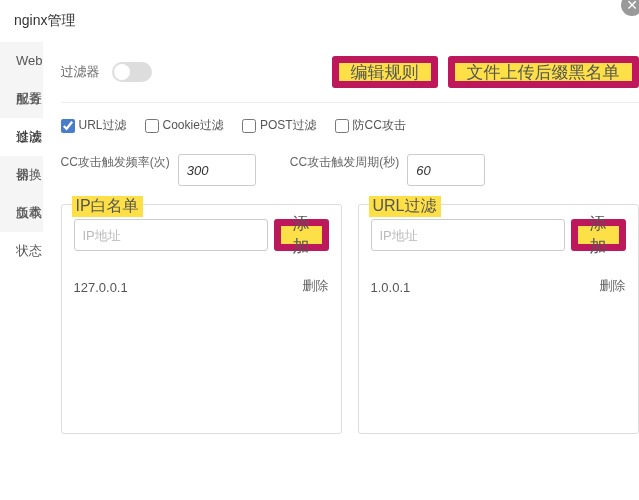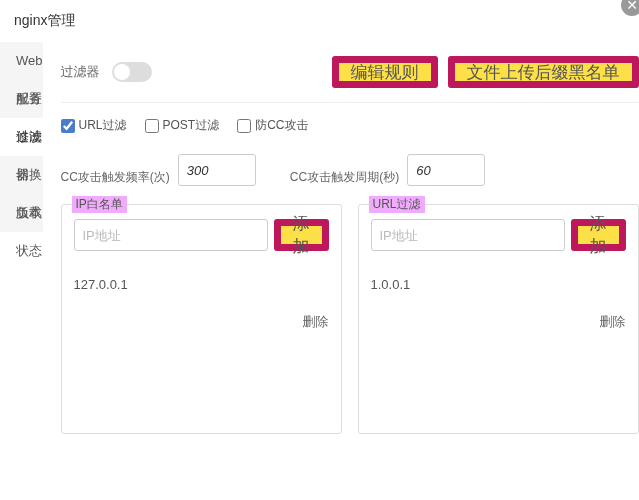--- a/index.html
+++ b/index.html
@@ -17,29 +17,29 @@
   .left-group { display: flex; align-items: center; gap: 12px; }
   .label { color: #666; }
   .toggle { width: 40px; height: 20px; border-radius: 20px; background: #ddd; position: relative; cursor: pointer; }
   .toggle::after { content: ""; position: absolute; left: 2px; top: 2px; width: 16px; height: 16px; background: #fff; border-radius: 50%; }
   .btn { height: 32px; padding: 0 12px; border: 7px solid #be185d; border-radius: 3px; background: #fde047; color: #555; cursor: pointer; display: inline-flex; align-items: center; justify-content: center; font-size: 17px; }
   .btn-group { display: flex; gap: 10px; }
   .checkrow { display: flex; gap: 18px; padding: 14px 0; flex-wrap: wrap; }
   .chk { display: flex; align-items: center; gap: 4px; cursor: pointer; font-size: 12px; color: #555; }
   .chk input { width: 14px; height: 14px; accent-color: #4a7dc9; cursor: pointer; }
   .folder-icon { color: #f5a623; font-size: 14px; }
-  .ccrow { display: flex; align-items: flex-end; gap: 8px; padding: 6px 0 18px 0; font-size: 12px; flex-wrap: wrap; }
+  .ccrow { display: flex; align-items: flex-start; gap: 8px; padding: 6px 0 18px 0; font-size: 12px; flex-wrap: wrap; }
   .ccrow .inp { width: 78px; height: 32px; border: 1px solid #ccc; border-radius: 3px; padding: 0 8px; font-size: 13px; color: #333; font-style: italic; }
   .lists { display: flex; gap: 16px; }
   .panel { flex: 1; border: 1px solid #ddd; border-radius: 3px; position: relative; padding: 14px 12px 12px 12px; min-height: 230px; }
-  .panel-title { position: absolute; top: -9px; left: 10px; background: #f0abfc; padding: 0 4px; font-size: 12px; color: #555; }
-  .panel-addrow { display: flex; gap: 6px; margin-bottom: 26px; }
+  .panel-title { position: absolute; top: -9px; left: 10px; background: #fde047; padding: 0 4px; font-size: 16px; color: #555; }
+  .panel-addrow { display: flex; gap: 6px; margin-bottom: 10px; }
   .panel-addrow input { flex: 1; height: 32px; border: 1px solid #ccc; border-radius: 3px; padding: 0 8px; font-size: 13px; color: #333; }
   .panel-addrow input::placeholder { color: #bbb; }
-  .ip-row { display: flex; justify-content: space-between; align-items: flex-start; height: 34px; font-size: 13px; color: #555; }
+  .ip-row { display: flex; justify-content: space-between; align-items: flex-end; height: 34px; font-size: 13px; color: #555; }
   .ip-row .del { color: #666; cursor: pointer; margin-top: 36px; }
 </style>
 </head>
 <body>
 
 <div class="app">
   <div class="titlebar">
     <span>nginx管理</span>
     <span class="close">✕</span>
   </div>
@@ -61,20 +61,24 @@
         <div class="btn-group">
           <button class="btn">编辑规则</button>
           <button class="btn">文件上传后缀黑名单</button>
         </div>
       </div>
 
       <div class="checkrow">
         <label class="chk">
           <input type="checkbox" checked="" style="">
           <span>URL过滤</span>
+        </label>
+        <label class="chk">
+          <input type="checkbox" style="">
+          <span>Cookie过滤</span>
         </label>
         <label class="chk">
           <input type="checkbox" style="">
           <span>POST过滤</span>
         </label>
         <label class="chk">
           <input type="checkbox" style="">
           <span>防CC攻击</span>
         </label>
       </div>

